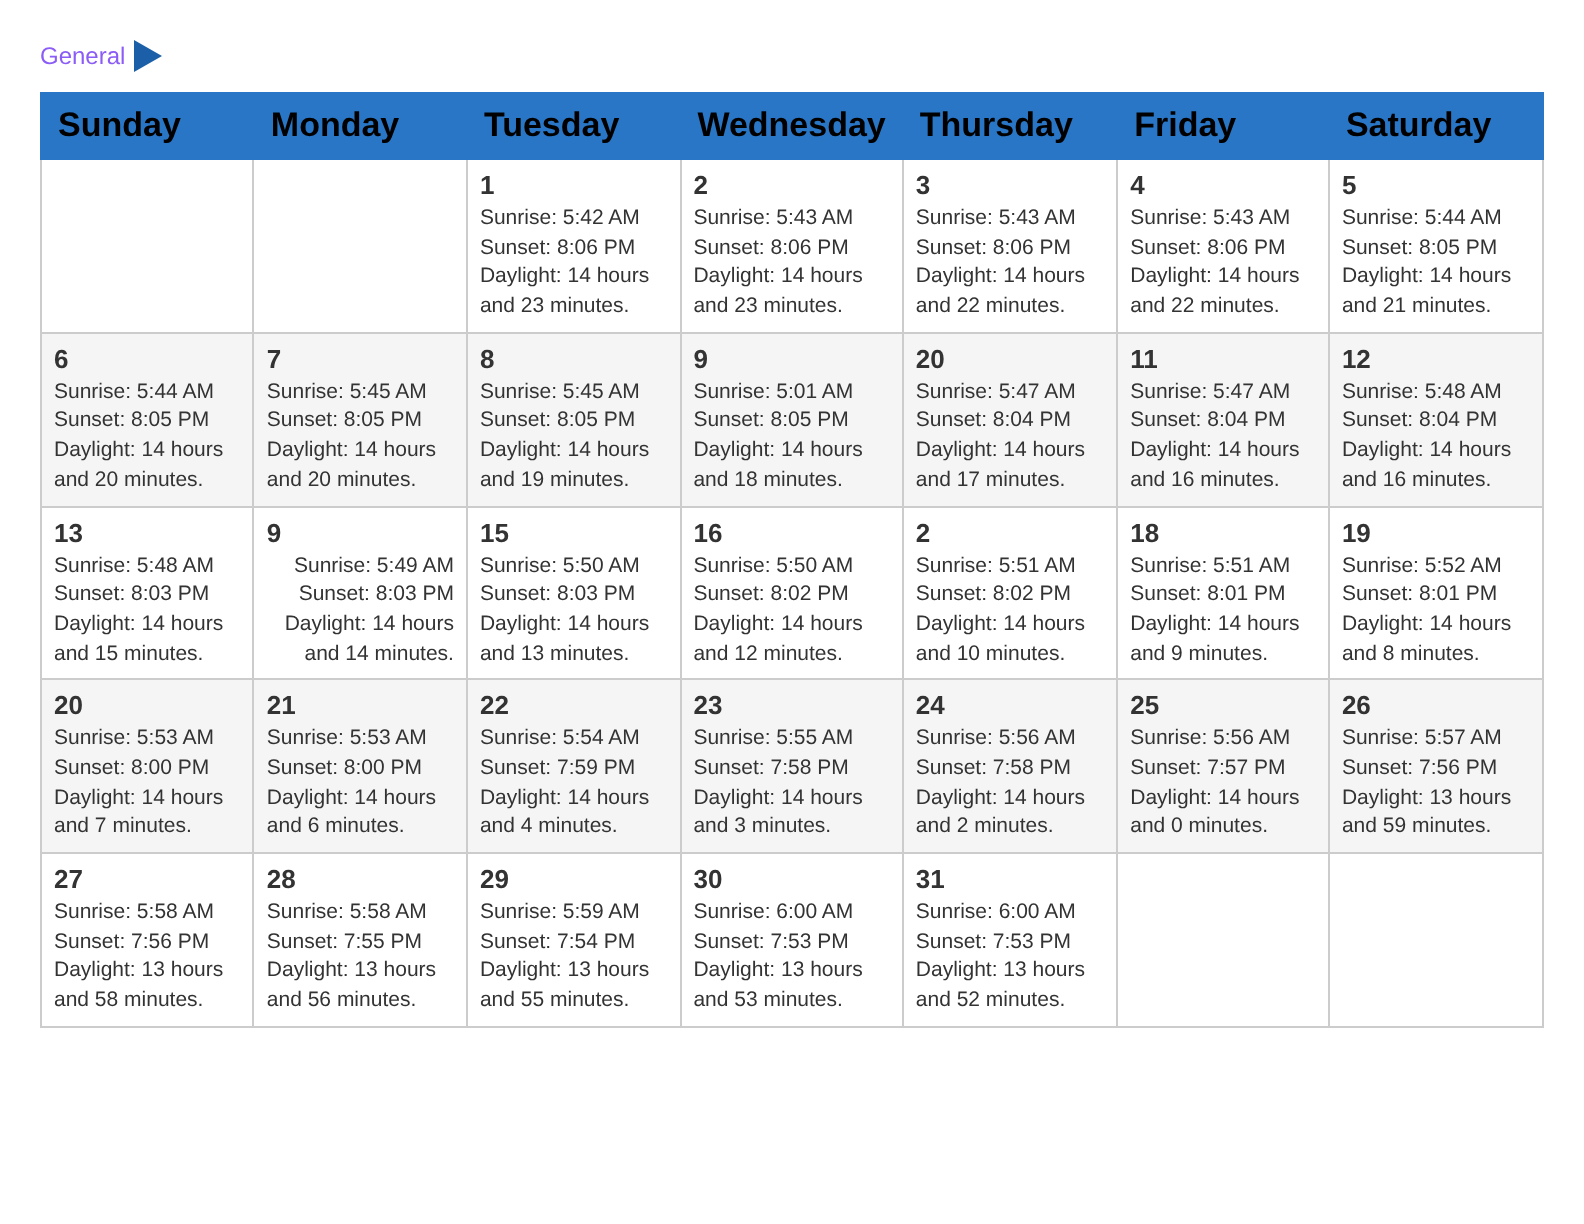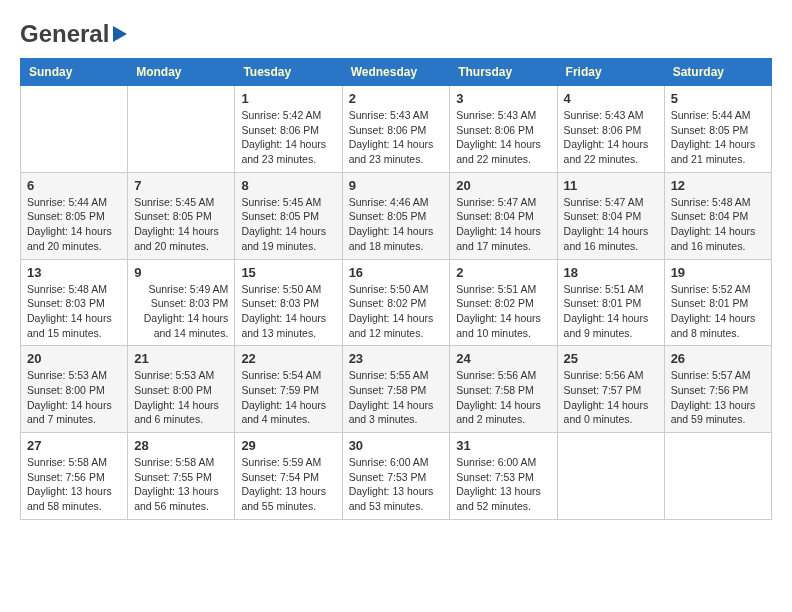--- a/index.html
+++ b/index.html
@@ -33,24 +33,24 @@
       font-size: 16px;
       color: #333;
     }
     .calendar {
       width: 100%;
       border-collapse: collapse;
       border: 1px solid #ccc;
     }
     .calendar th {
       background: #2a76c6;
-      color: #fef9c3;
+      color: #000000;
       text-align: left;
       padding: 6px 8px;
-      font-size: 12px;
+      font-size: 17px;
       font-weight: bold;
       border: 1px solid #2a76c6;
     }
     .calendar td {
       vertical-align: top;
       border: 1px solid #ccc;
       padding: 5px 6px;
       width: 108px;
       min-height: 80px;
       font-size: 11px;
@@ -74,21 +74,21 @@
     .empty-cell {
       background: #fff !important;
     }
   </style>
 </head>
 <body>
 
 <div class="header">
   <div class="logo">
     <div style="display:flex;align-items:center;">
-      <span style="font-size:24px;font-weight:bold;color:#404040;">General</span>
+      <span style="font-size:12px;font-weight:normal;color:#8b5cf6;">General</span>
       <span style="display:inline-block;width:0;height:0;border-top:8px solid transparent;border-bottom:8px solid transparent;border-left:14px solid #1a5fa8;margin-left:4px;"></span>
     </div>
     <span style="font-size:18px;font-weight:bold;color:#1a5fa8;"></span>
   </div>
   <div class="title-block">
     <div class="month-year"></div>
     <div class="location"></div>
   </div>
 </div>
 
@@ -153,21 +153,21 @@
 Daylight: 14 hours and 20 minutes.</div>
         </td>
         <td>
           <span class="day-number">8</span>
           <div class="day-info" style="white-space: pre-line;">Sunrise: 5:45 AM
 Sunset: 8:05 PM
 Daylight: 14 hours and 19 minutes.</div>
         </td>
         <td>
           <span class="day-number">9</span>
-          <div class="day-info" style="white-space: pre-line;">Sunrise: 4:46 AM
+          <div class="day-info" style="white-space: pre-line;">Sunrise: 5:01 AM
 Sunset: 8:05 PM
 Daylight: 14 hours and 18 minutes.</div>
         </td>
         <td>
           <span class="day-number">20</span>
           <div class="day-info" style="white-space: pre-line;">Sunrise: 5:47 AM
 Sunset: 8:04 PM
 Daylight: 14 hours and 17 minutes.</div>
         </td>
         <td>

